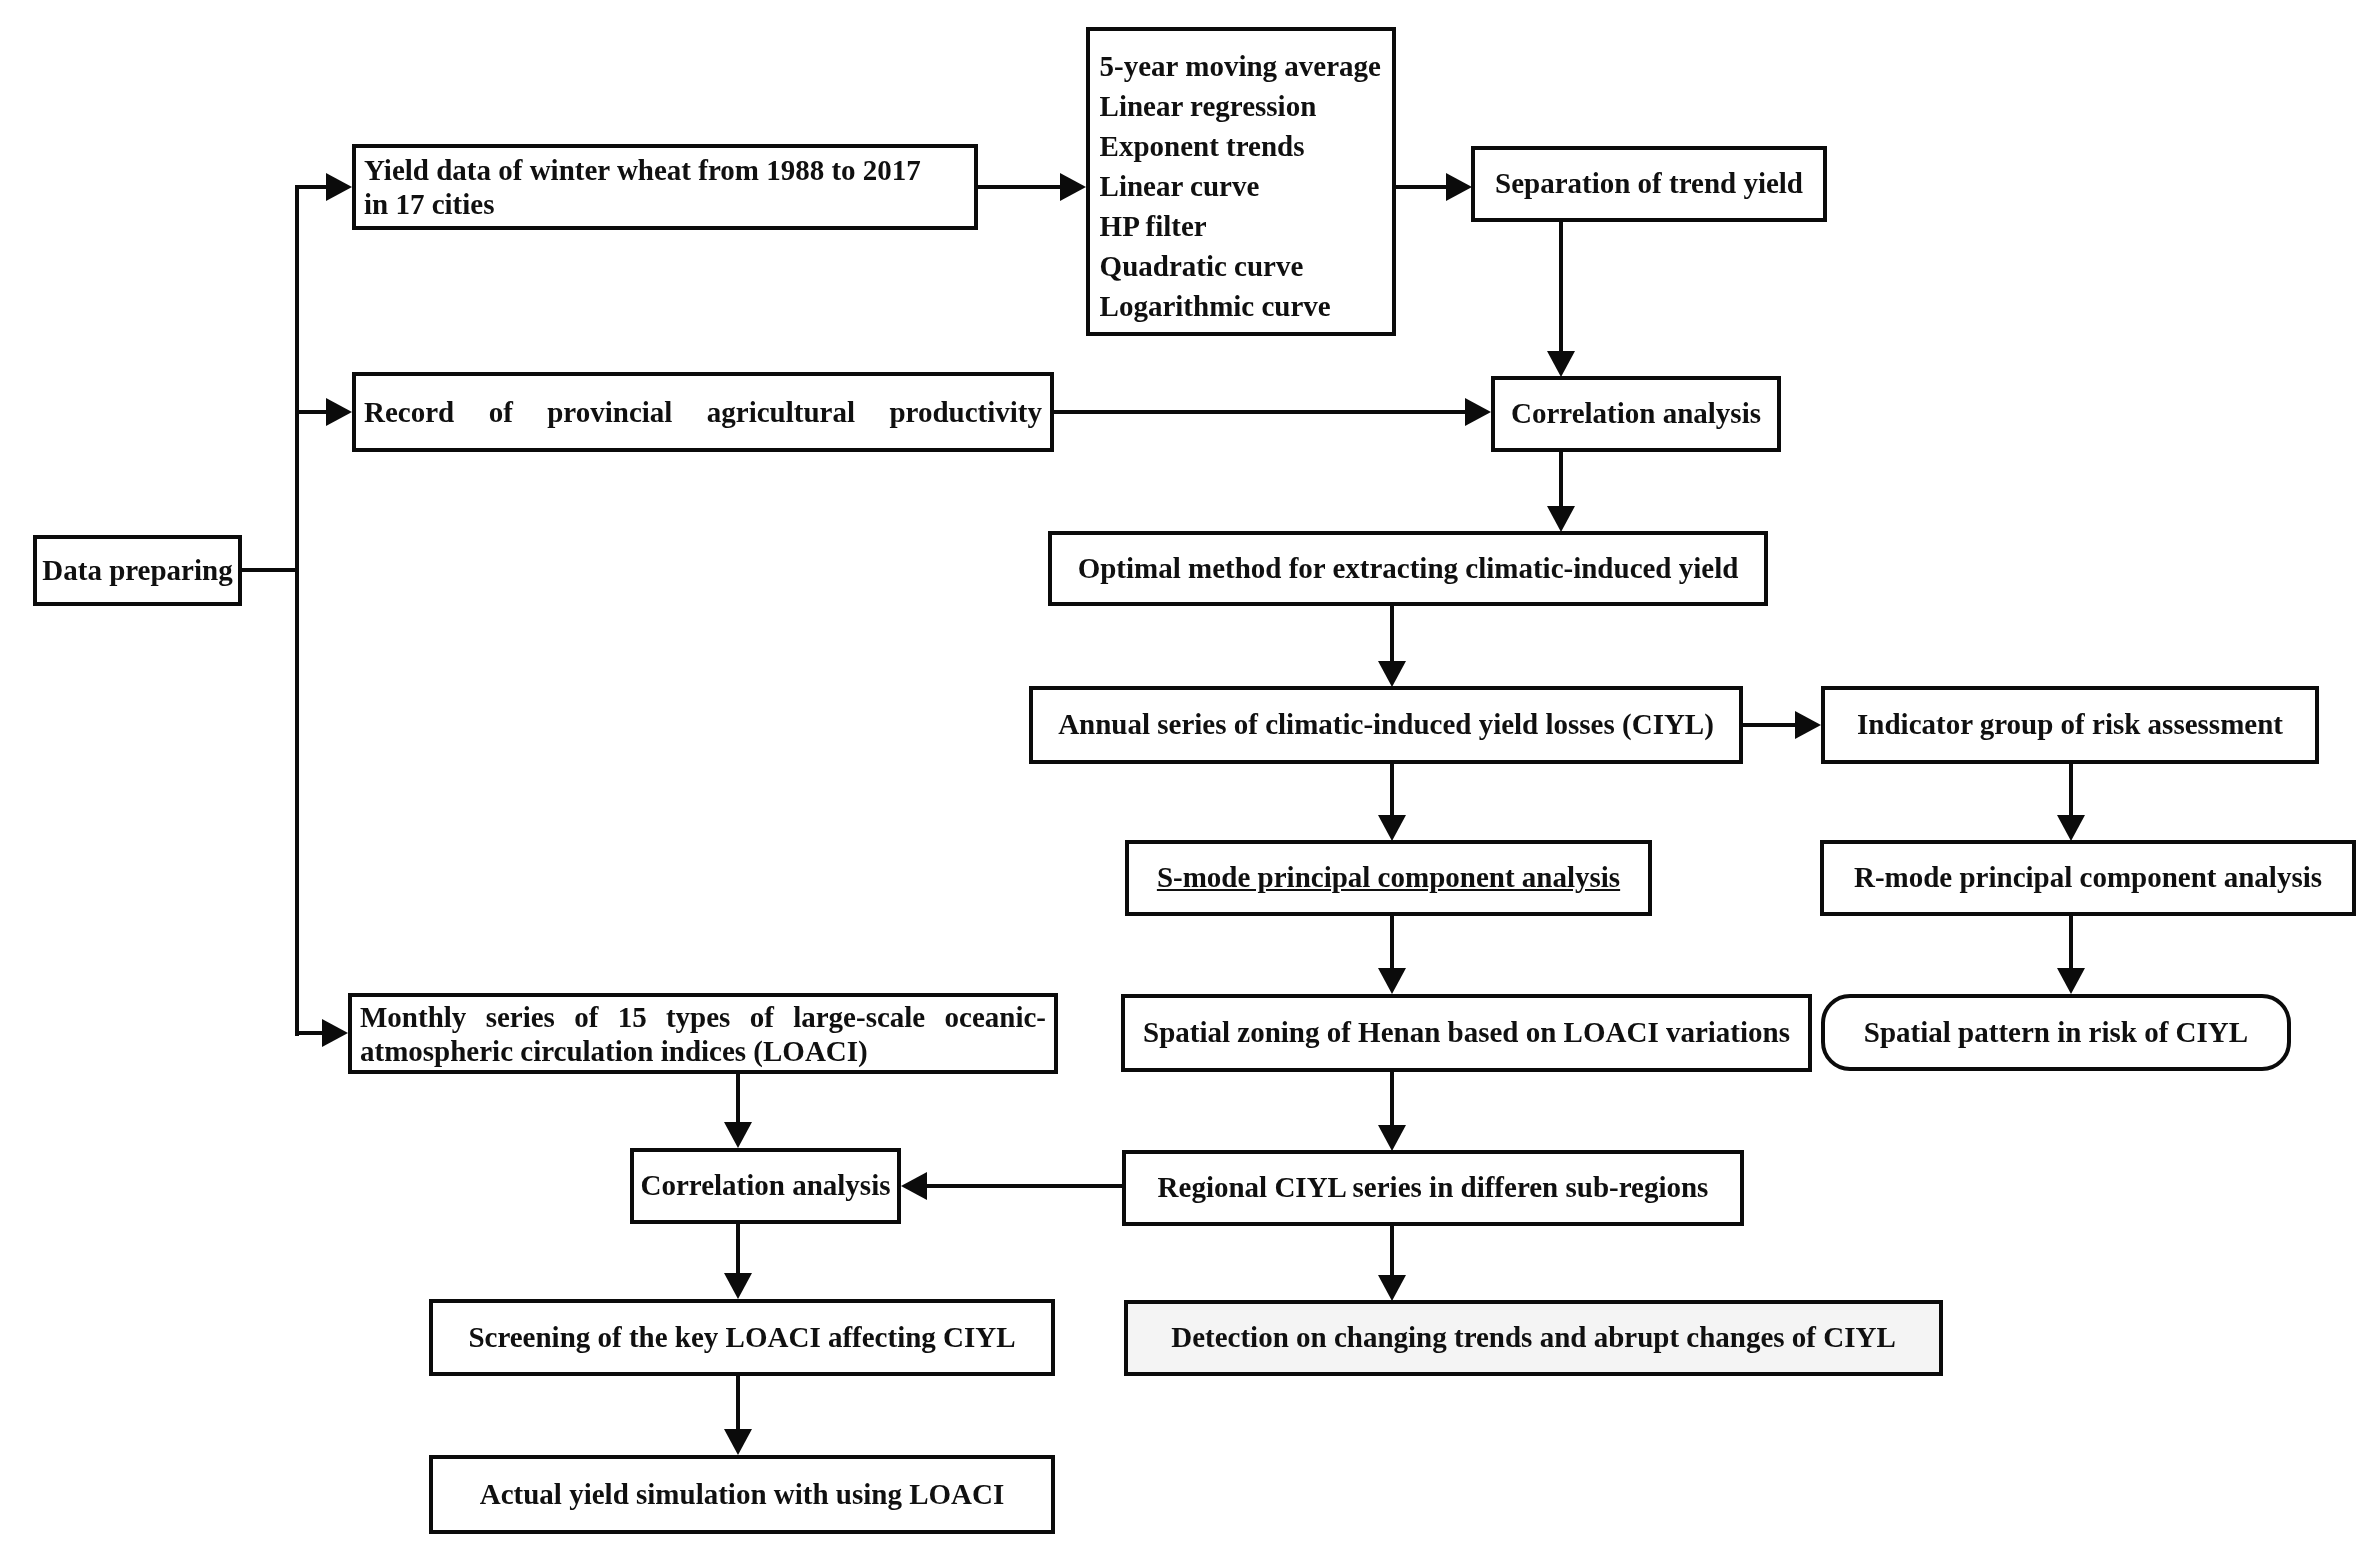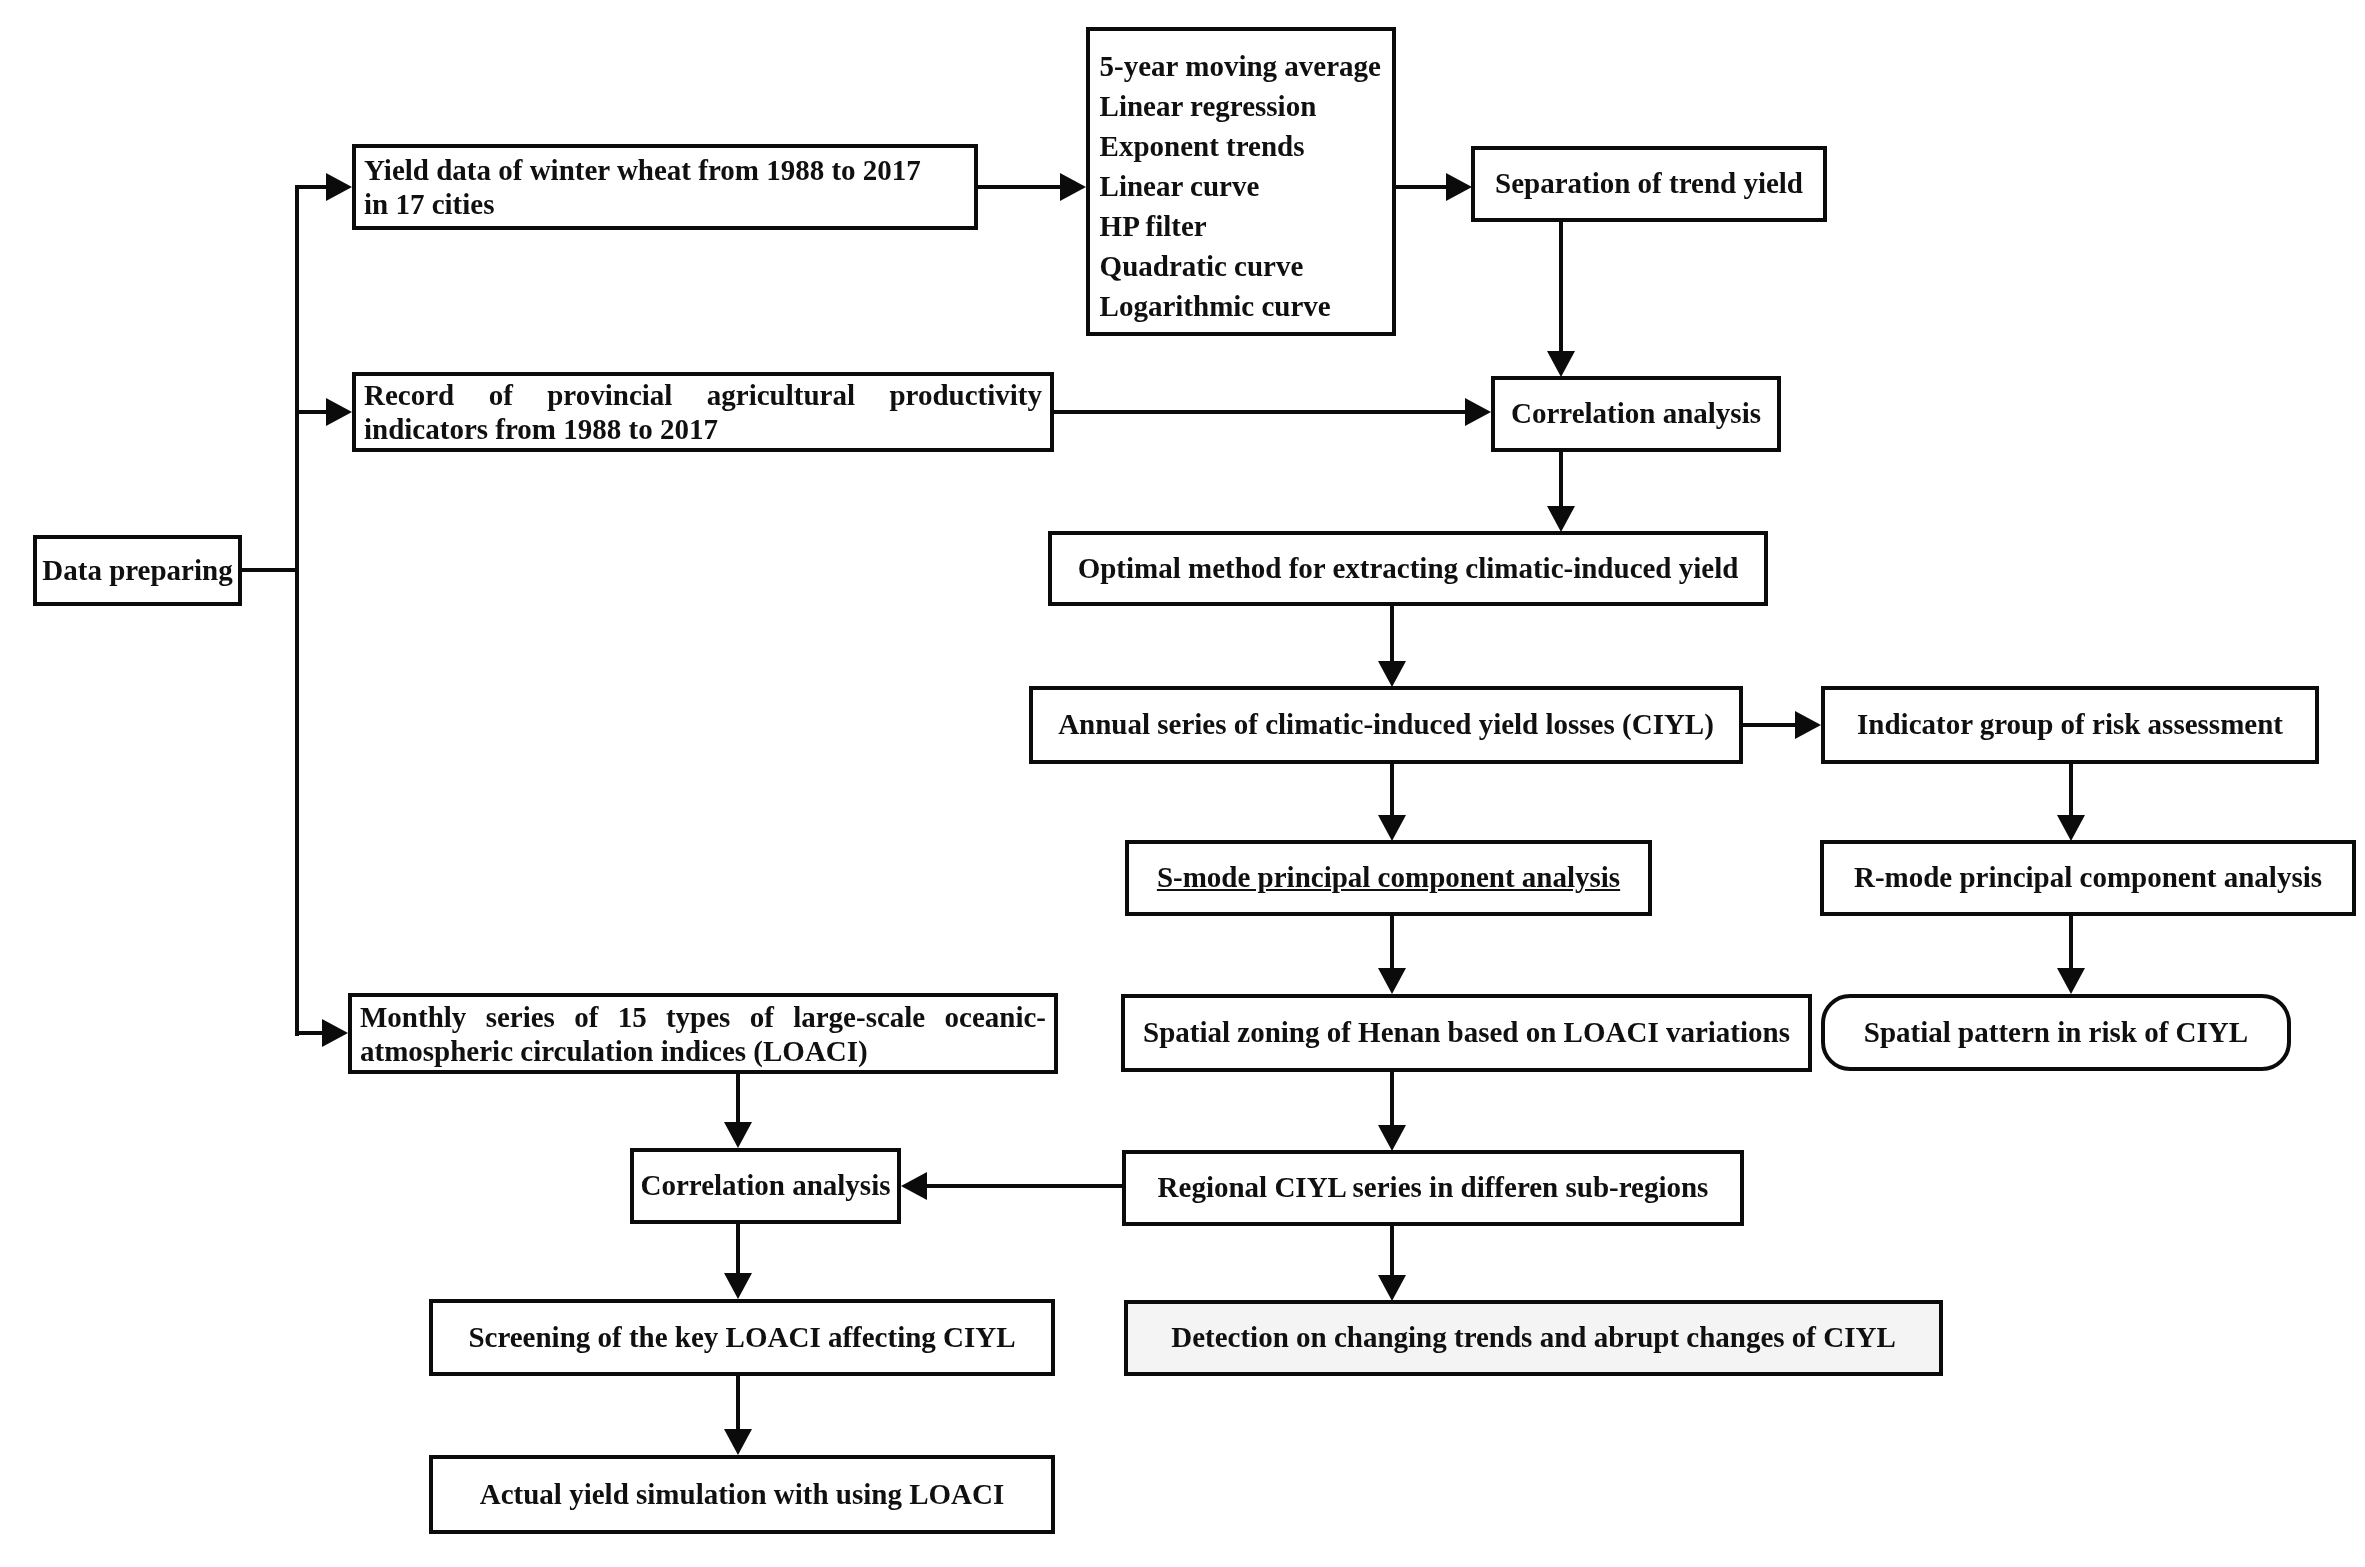--- a/index.html
+++ b/index.html
@@ -51,21 +51,20 @@
     <div class="bl">Linear curve</div>
     <div class="bl">HP filter</div>
     <div class="bl">Quadratic curve</div>
     <div class="bl">Logarithmic curve</div>
   </div>
 
   <div class="box" style="left:1471px;top:146px;width:356px;height:76px;">Separation of trend yield</div>
 
   <div class="box ml" style="left:352px;top:372px;width:702px;height:80px;">
     <div class="bl jline">Record of provincial agricultural productivity</div>
-    <div class="bl">indicators from 1988 to 2017</div>
   </div>
 
   <div class="box" style="left:1491px;top:376px;width:290px;height:76px;">Correlation analysis</div>
 
   <div class="box" style="left:1048px;top:531px;width:720px;height:75px;">Optimal method for extracting climatic-induced yield</div>
 
   <div class="box" style="left:1029px;top:686px;width:714px;height:78px;">Annual series of climatic-induced yield losses (CIYL)</div>
 
   <div class="box" style="left:1821px;top:686px;width:498px;height:78px;">Indicator group of risk assessment</div>
 

